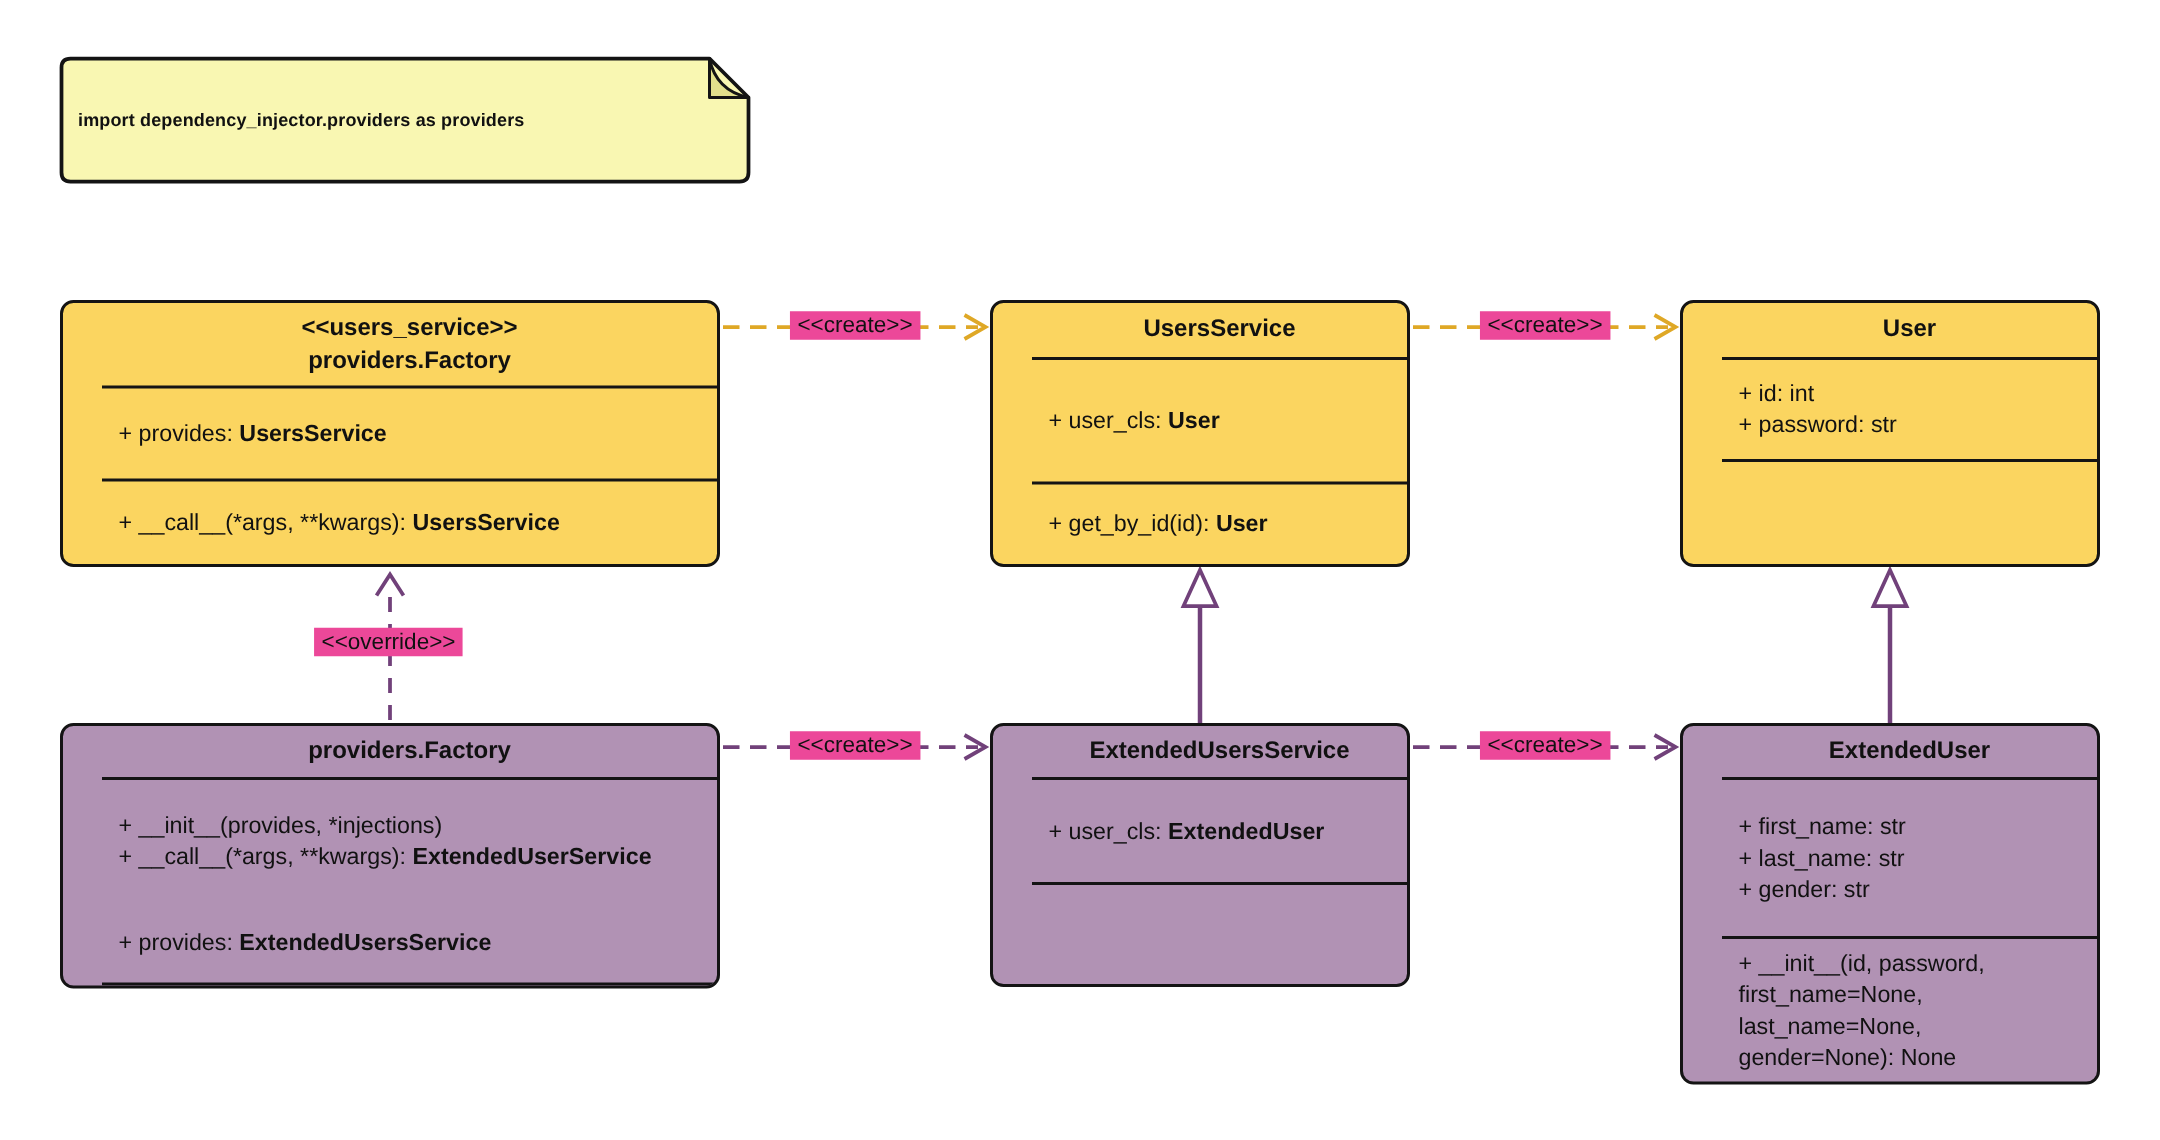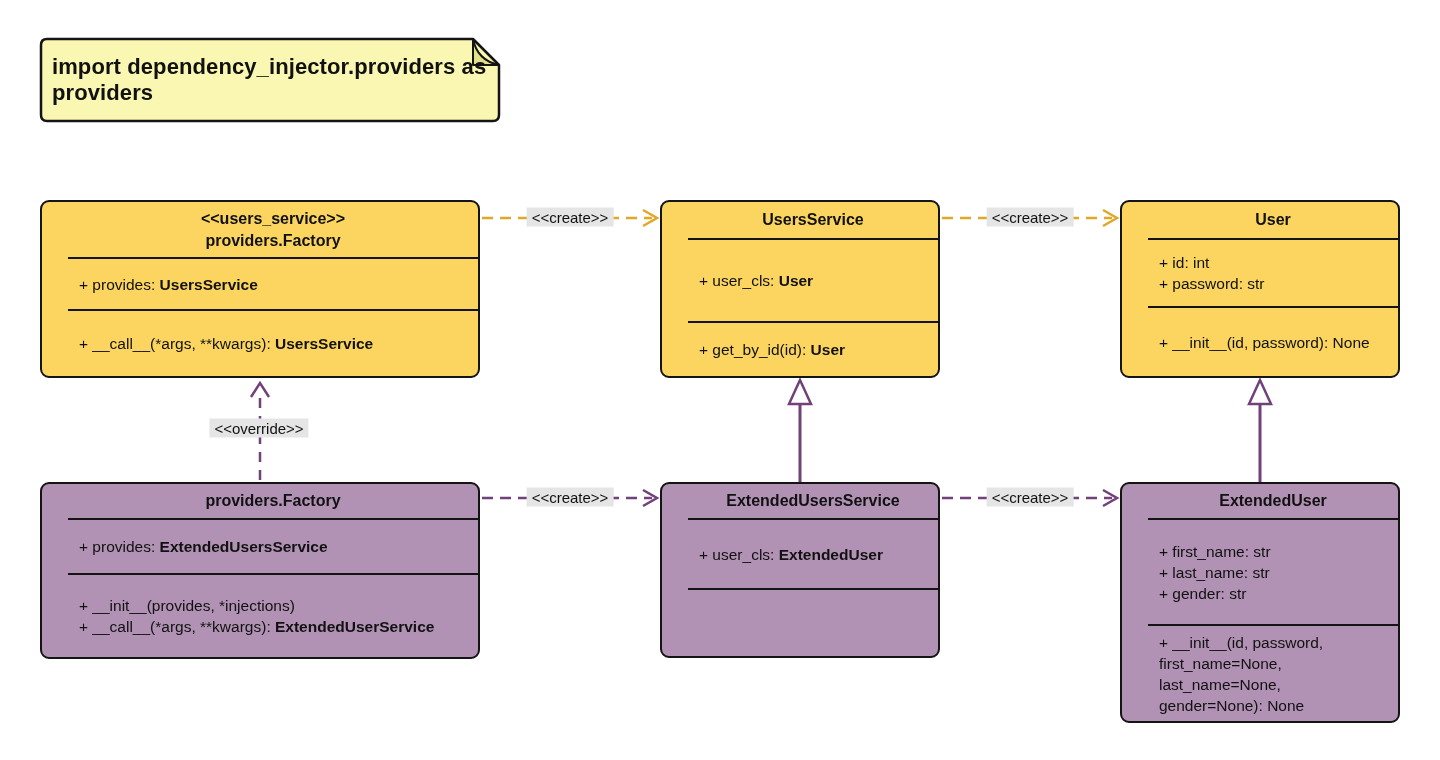--- a/index.html
+++ b/index.html
@@ -13,21 +13,21 @@
   }
   .canvas { position:absolute; inset:0; width:1440px; height:760px; }
   svg.overlay { position:absolute; left:0; top:0; width:1440px; height:760px; }
 
   
   .note { position:absolute; left:36px; top:36px; width:470px; height:90px; }
   .note svg { position:absolute; left:0; top:0; }
   .note-text {
     position:absolute; left:16px; top:0; height:88px; width:440px;
     display:flex; align-items:center;
-    font-weight:bold; font-size:22px; letter-spacing:0.1px;
+    font-weight:bold; font-size:12px; letter-spacing:0.1px;
   }
 
   
   .uml-class {
     position:absolute;
     display:flex; flex-direction:column;
     border:2.5px solid var(--border-dark);
     border-radius:9px;
     overflow:hidden;
     padding-left:26px;
@@ -47,21 +47,21 @@
   }
   .uml-compartment.attrs { flex:0 0 auto; border-bottom:2px solid var(--border-dark); }
   .uml-compartment.methods { flex:1 1 auto; }
   .member-line { line-height:21px; white-space:nowrap; }
   .member-line .bold { font-weight:bold; }
 
   
   .edge-label {
     position:absolute;
     transform:translate(-50%,-50%);
-    background:#e5e5e5;
+    background:#ec4899;
     padding:1px 5px;
     font-size:15px;
     white-space:nowrap;
   }
 </style>
 </head>
 <body>
 
 <div class="canvas">
 
@@ -109,21 +109,21 @@
       <path d="M437 3 C440 18 449 26 463 29 L437 29 Z" style="fill:var(--note-fold-fill); stroke:var(--border-dark)" stroke-width="2" stroke-linejoin="round"></path>
     </svg>
     <div class="note-text">import dependency_injector.providers as providers</div>
   </div>
 
   <div class="uml-class c-yellow" style="left:40px; top:200px; width:440px; height:178px;">
     <div class="uml-title" style="height:57px;">
         <div>&lt;&lt;users_service&gt;&gt;</div>
         <div>providers.Factory</div>
       </div>
-    <div class="uml-compartment attrs" style="height:52px;">
+    <div class="uml-compartment attrs" style="height:62px;">
         <div class="member-line"><span>+ provides: </span><span class="bold">UsersService</span></div>
       </div>
     <div class="uml-compartment methods">
         <div class="member-line"><span>+ __call__(*args, **kwargs): </span><span class="bold">UsersService</span></div>
       </div>
   </div>
 
   <div class="uml-class c-yellow" style="left:660px; top:200px; width:280px; height:178px;">
     <div class="uml-title" style="height:38px;">
         <div>UsersService</div>
@@ -137,35 +137,32 @@
   </div>
 
   <div class="uml-class c-yellow" style="left:1120px; top:200px; width:280px; height:178px;">
     <div class="uml-title" style="height:38px;">
         <div>User</div>
       </div>
     <div class="uml-compartment attrs" style="height:68px;">
         <div class="member-line"><span>+ id: int</span></div>
         <div class="member-line"><span>+ password: str</span></div>
       </div>
-    <div class="uml-compartment methods">
-        <div class="member-line"><span>+ __init__(id, password): None</span></div>
-      </div>
   </div>
 
   <div class="uml-class c-purple" style="left:40px; top:482px; width:440px; height:177px;">
     <div class="uml-title" style="height:36px;">
         <div>providers.Factory</div>
       </div>
-    <div class="uml-compartment attrs" style="height:55px;">
-        <div class="member-line"><span>+ provides: </span><span class="bold">ExtendedUsersService</span></div>
-      </div>
     <div class="uml-compartment methods">
         <div class="member-line"><span>+ __init__(provides, *injections)</span></div>
         <div class="member-line"><span>+ __call__(*args, **kwargs): </span><span class="bold">ExtendedUserService</span></div>
+      </div>
+    <div class="uml-compartment attrs" style="height:55px;">
+        <div class="member-line"><span>+ provides: </span><span class="bold">ExtendedUsersService</span></div>
       </div>
   </div>
 
   <div class="uml-class c-purple" style="left:660px; top:482px; width:280px; height:176px;">
     <div class="uml-title" style="height:36px;">
         <div>ExtendedUsersService</div>
       </div>
     <div class="uml-compartment attrs" style="height:70px;">
         <div class="member-line"><span>+ user_cls: </span><span class="bold">ExtendedUser</span></div>
       </div>

